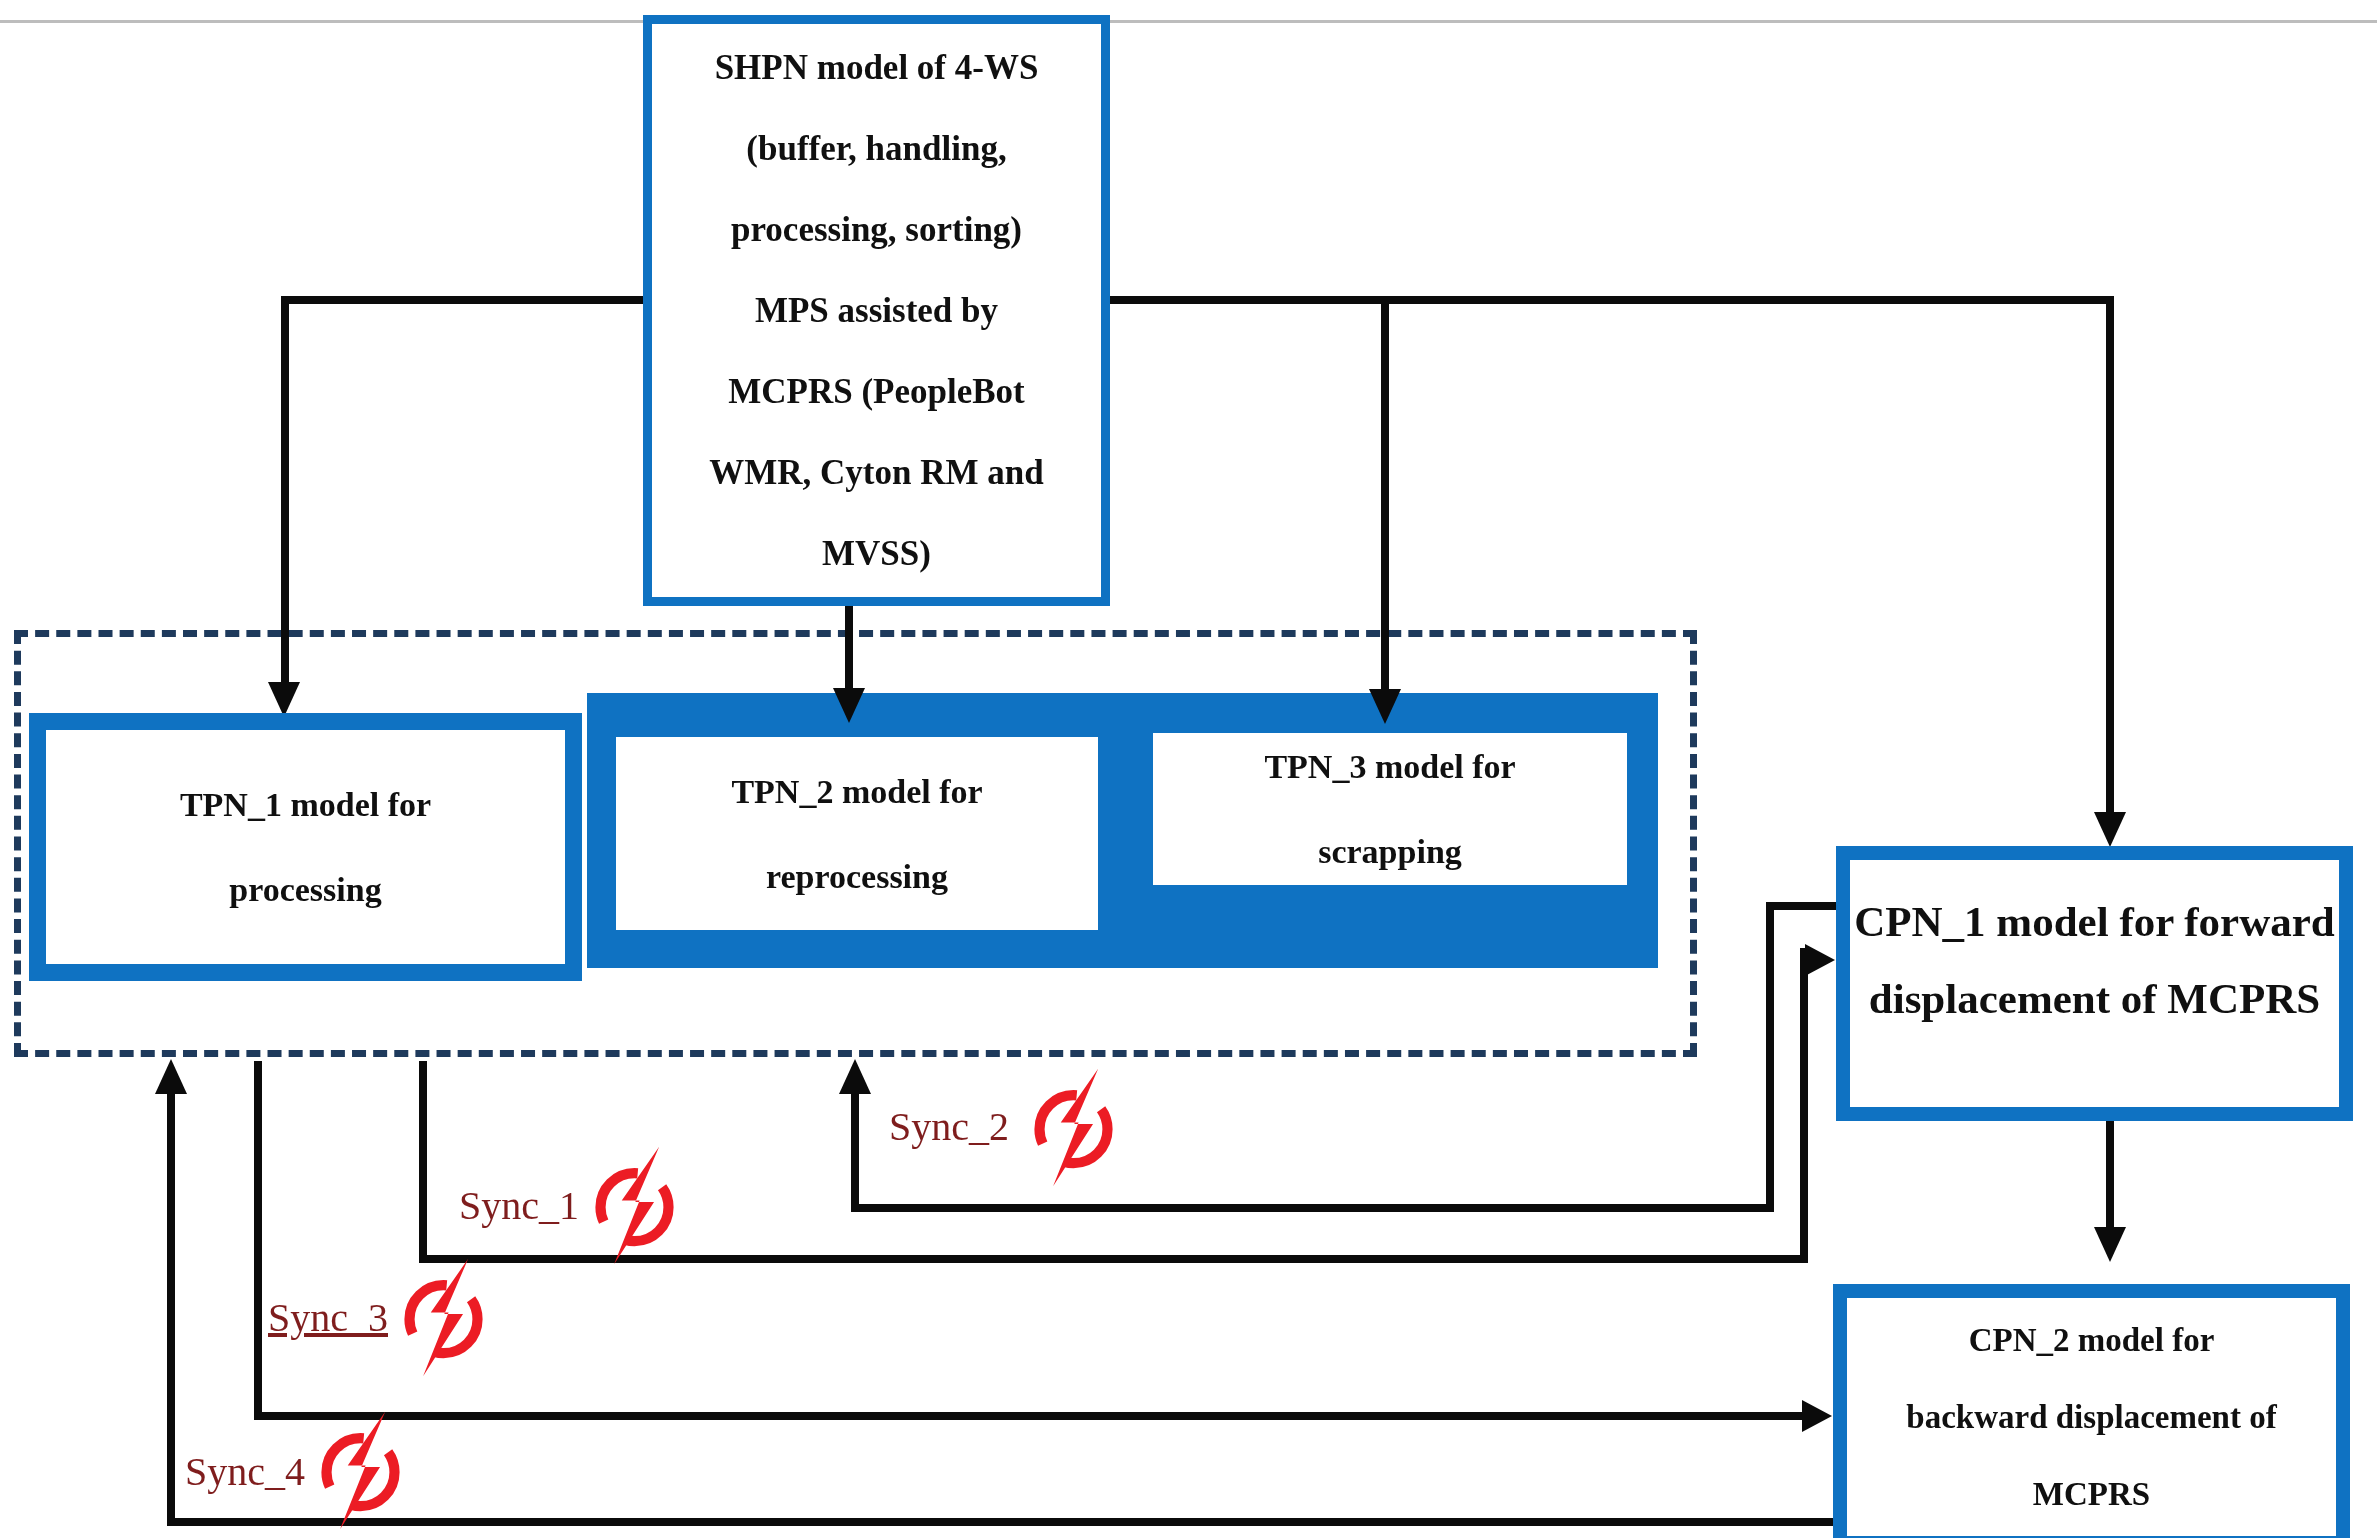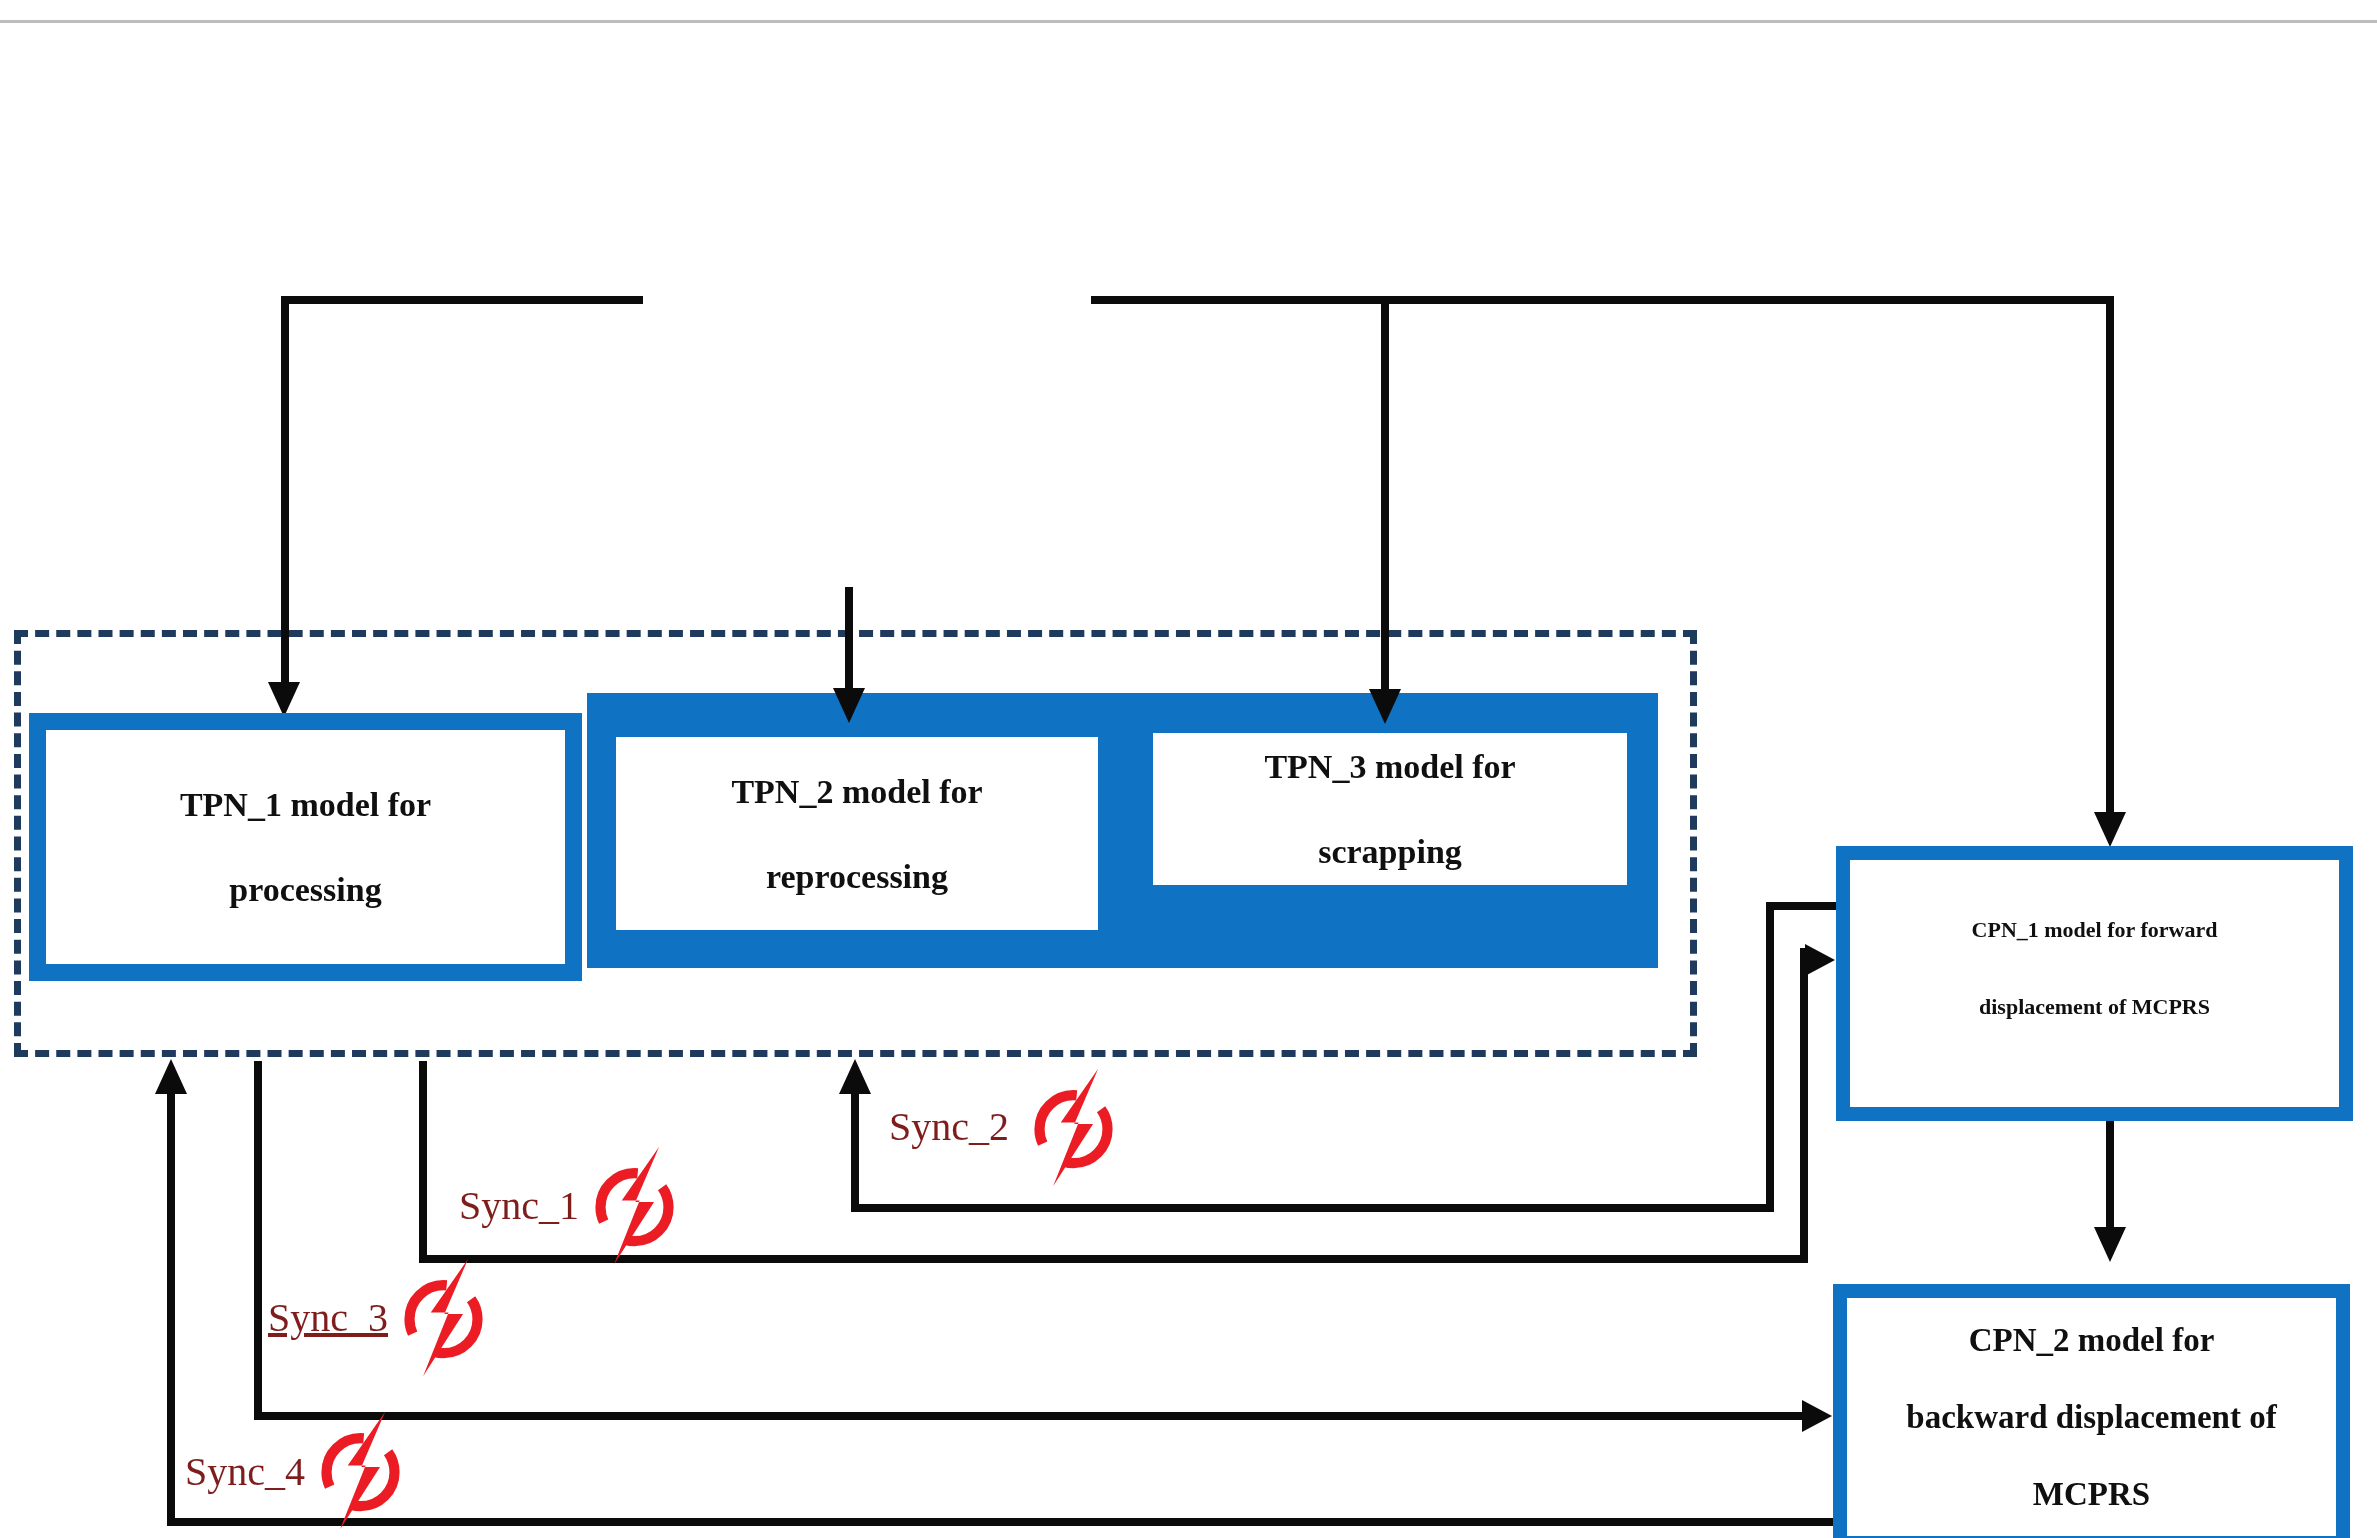--- a/index.html
+++ b/index.html
@@ -35,21 +35,21 @@
   }
   .node .ln{display:block;}
   #shpn{left:643px;top:15px;width:449px;height:573px;border:9.3px solid var(--blue);
         font-size:35px;line-height:81px;}
   #tpn1{left:29px;top:713px;width:519px;height:234px;border:17.4px solid var(--blue);
         font-size:34px;line-height:85px;}
   .tpn-container{position:absolute;left:587px;top:693px;width:1071px;height:275px;background:var(--blue);z-index:2;}
   #tpn2{left:616px;top:737px;width:482px;height:193px;font-size:34px;line-height:85px;z-index:4;text-align:right;}
   #tpn3{left:1153px;top:733px;width:474px;height:152px;font-size:34px;line-height:85px;z-index:4;}
   #cpn1{left:1836px;top:846px;width:517px;height:275px;border:14px solid var(--blue);
-        justify-content:flex-start;padding-top:31px;box-sizing:border-box;font-size:22px;line-height:77px;}
+        justify-content:flex-start;padding-top:23px;box-sizing:border-box;font-size:43px;line-height:77px;}
   #cpn2{left:1833px;top:1264px;width:520px;height:266px;border:14px solid var(--blue);
         box-sizing:border-box;font-size:33px;line-height:77px;margin-top:20px;}
   #cpn1,#cpn2{width:517px;}
   .sync-label{
     position:absolute;z-index:5;color:#7f1d1d;font-size:40px;font-weight:normal;
     font-family:"Liberation Serif","DejaVu Serif",serif;white-space:nowrap;
   }
   .bolt-icon{position:absolute;z-index:6;}
   .bolt-icon svg{display:block;}
 </style>
@@ -93,20 +93,29 @@
   <div class="arrow right" style="left:1805px;top:944px;"></div>
 
   <div class="line" style="left:254px;top:1061px;width:8.1px;height:359px;"></div>
   <div class="line" style="left:254px;top:1412px;width:1550px;height:8.1px;"></div>
   <div class="arrow right" style="left:1802px;top:1400px;"></div>
 
   <div class="line" style="left:167px;top:1090px;width:8.1px;height:436px;"></div>
   <div class="line" style="left:167px;top:1518px;width:1672px;height:8.1px;"></div>
   <div class="arrow up" style="left:155px;top:1059px;"></div>
 
+  <div id="shpn" class="node">
+    <span class="ln">SHPN model of 4-WS</span>
+    <span class="ln">(buffer, handling,</span>
+    <span class="ln">processing, sorting)</span>
+    <span class="ln">MPS assisted by</span>
+    <span class="ln">MCPRS (PeopleBot</span>
+    <span class="ln">WMR, Cyton RM and</span>
+    <span class="ln">MVSS)</span>
+  </div>
 
   <div id="tpn1" class="node">
     <span class="ln">TPN_1 model for</span>
     <span class="ln">processing</span>
   </div>
 
   <div id="tpn2" class="node">
     <span class="ln">TPN_2 model for</span>
     <span class="ln">reprocessing</span>
   </div>

